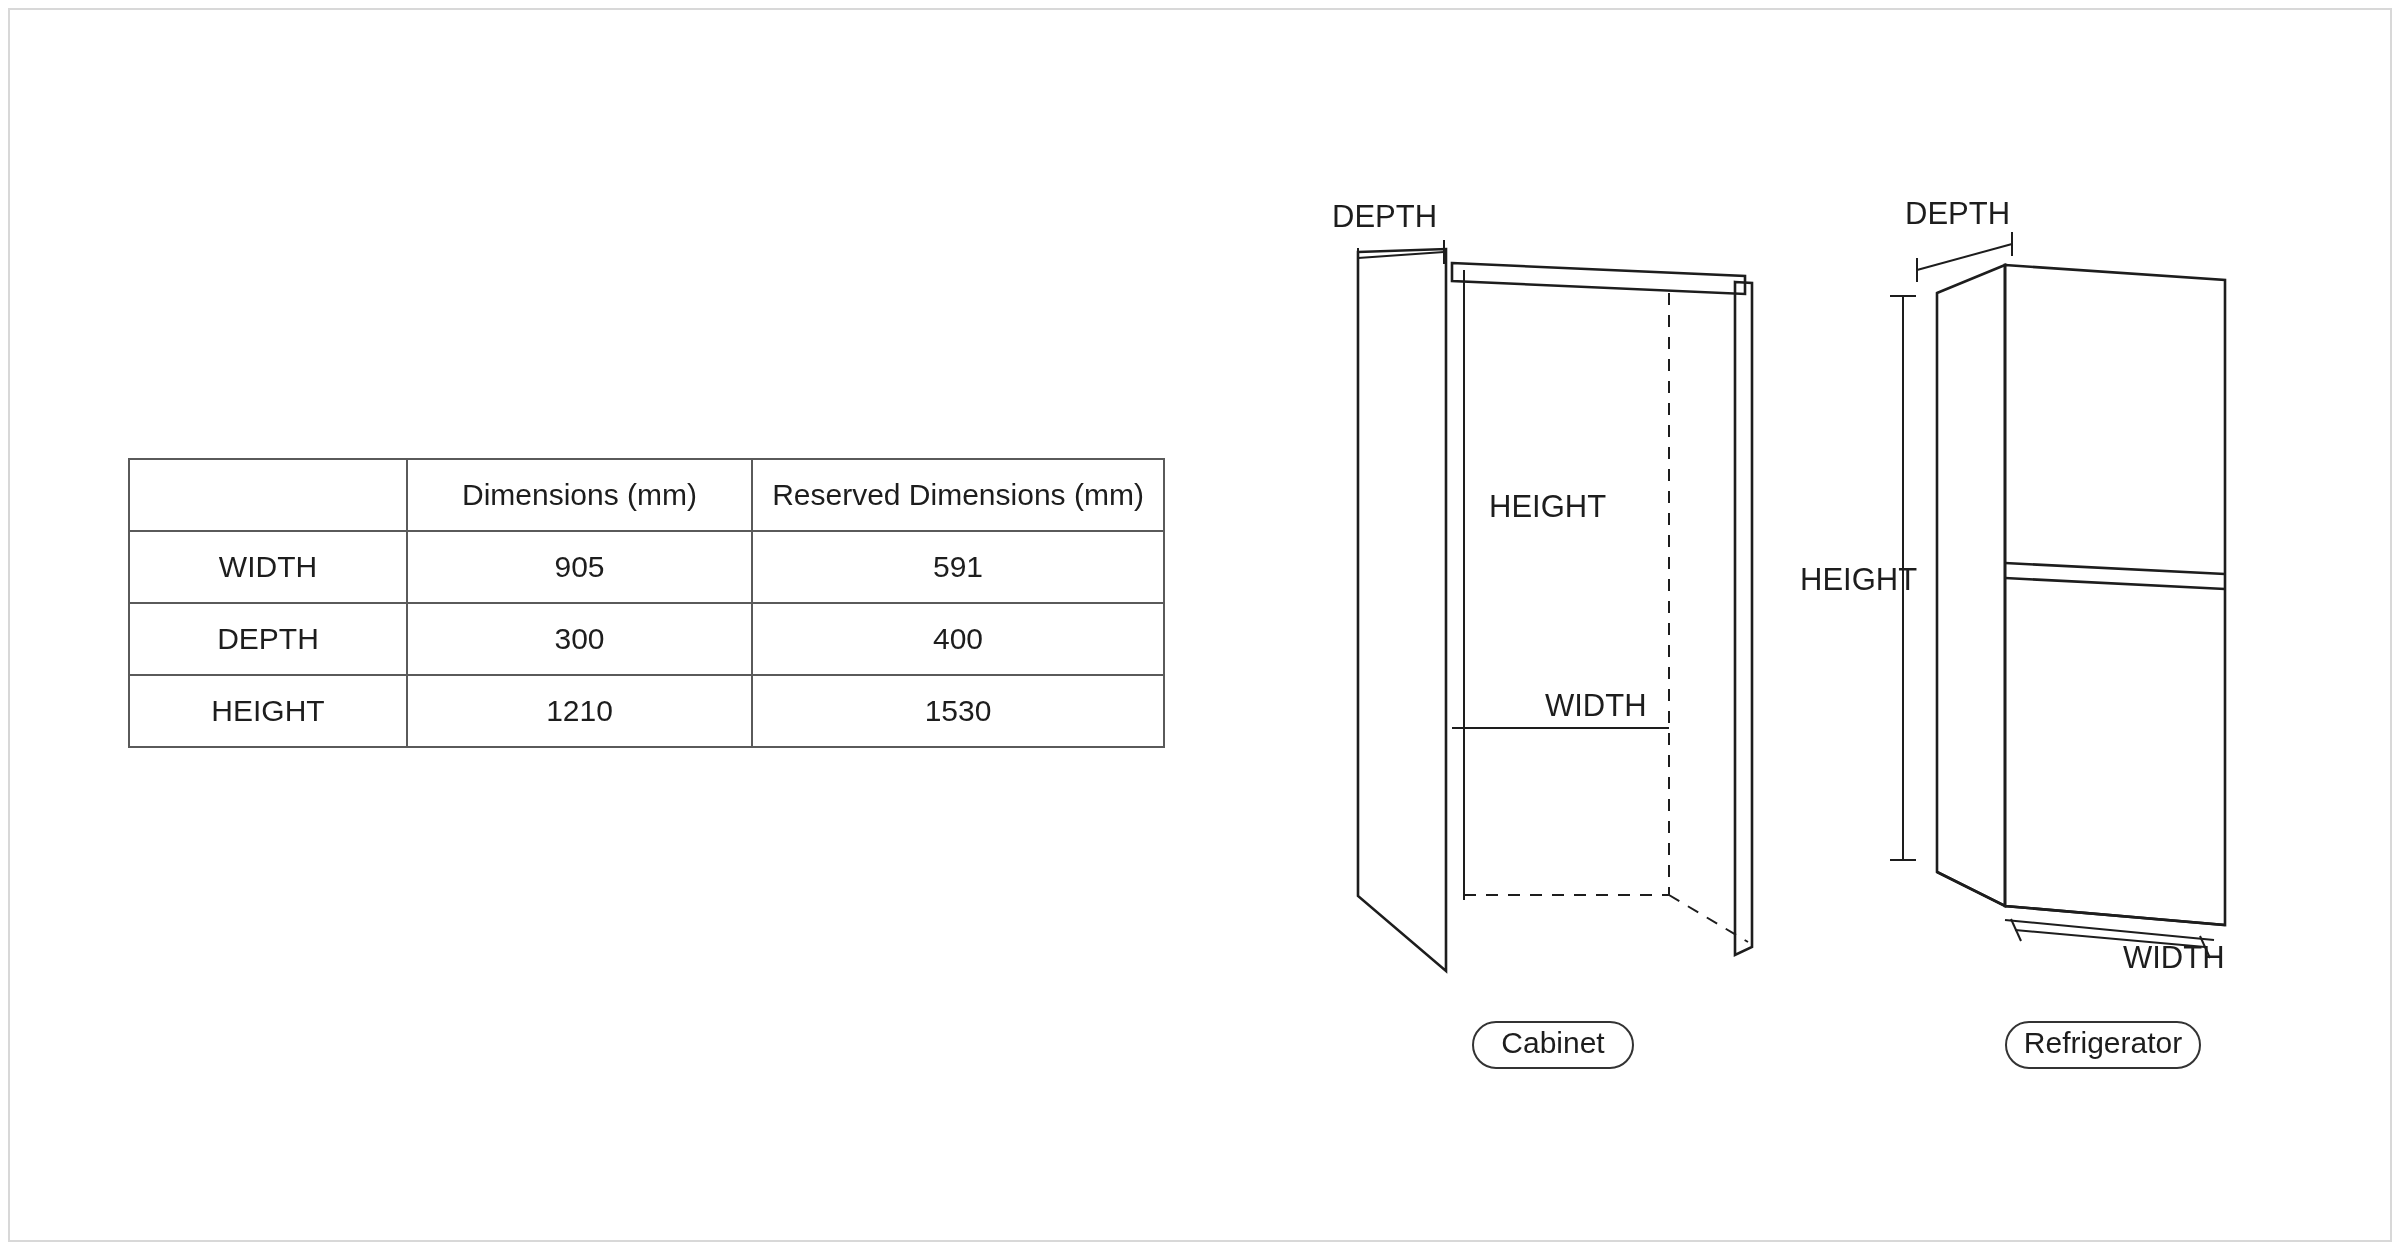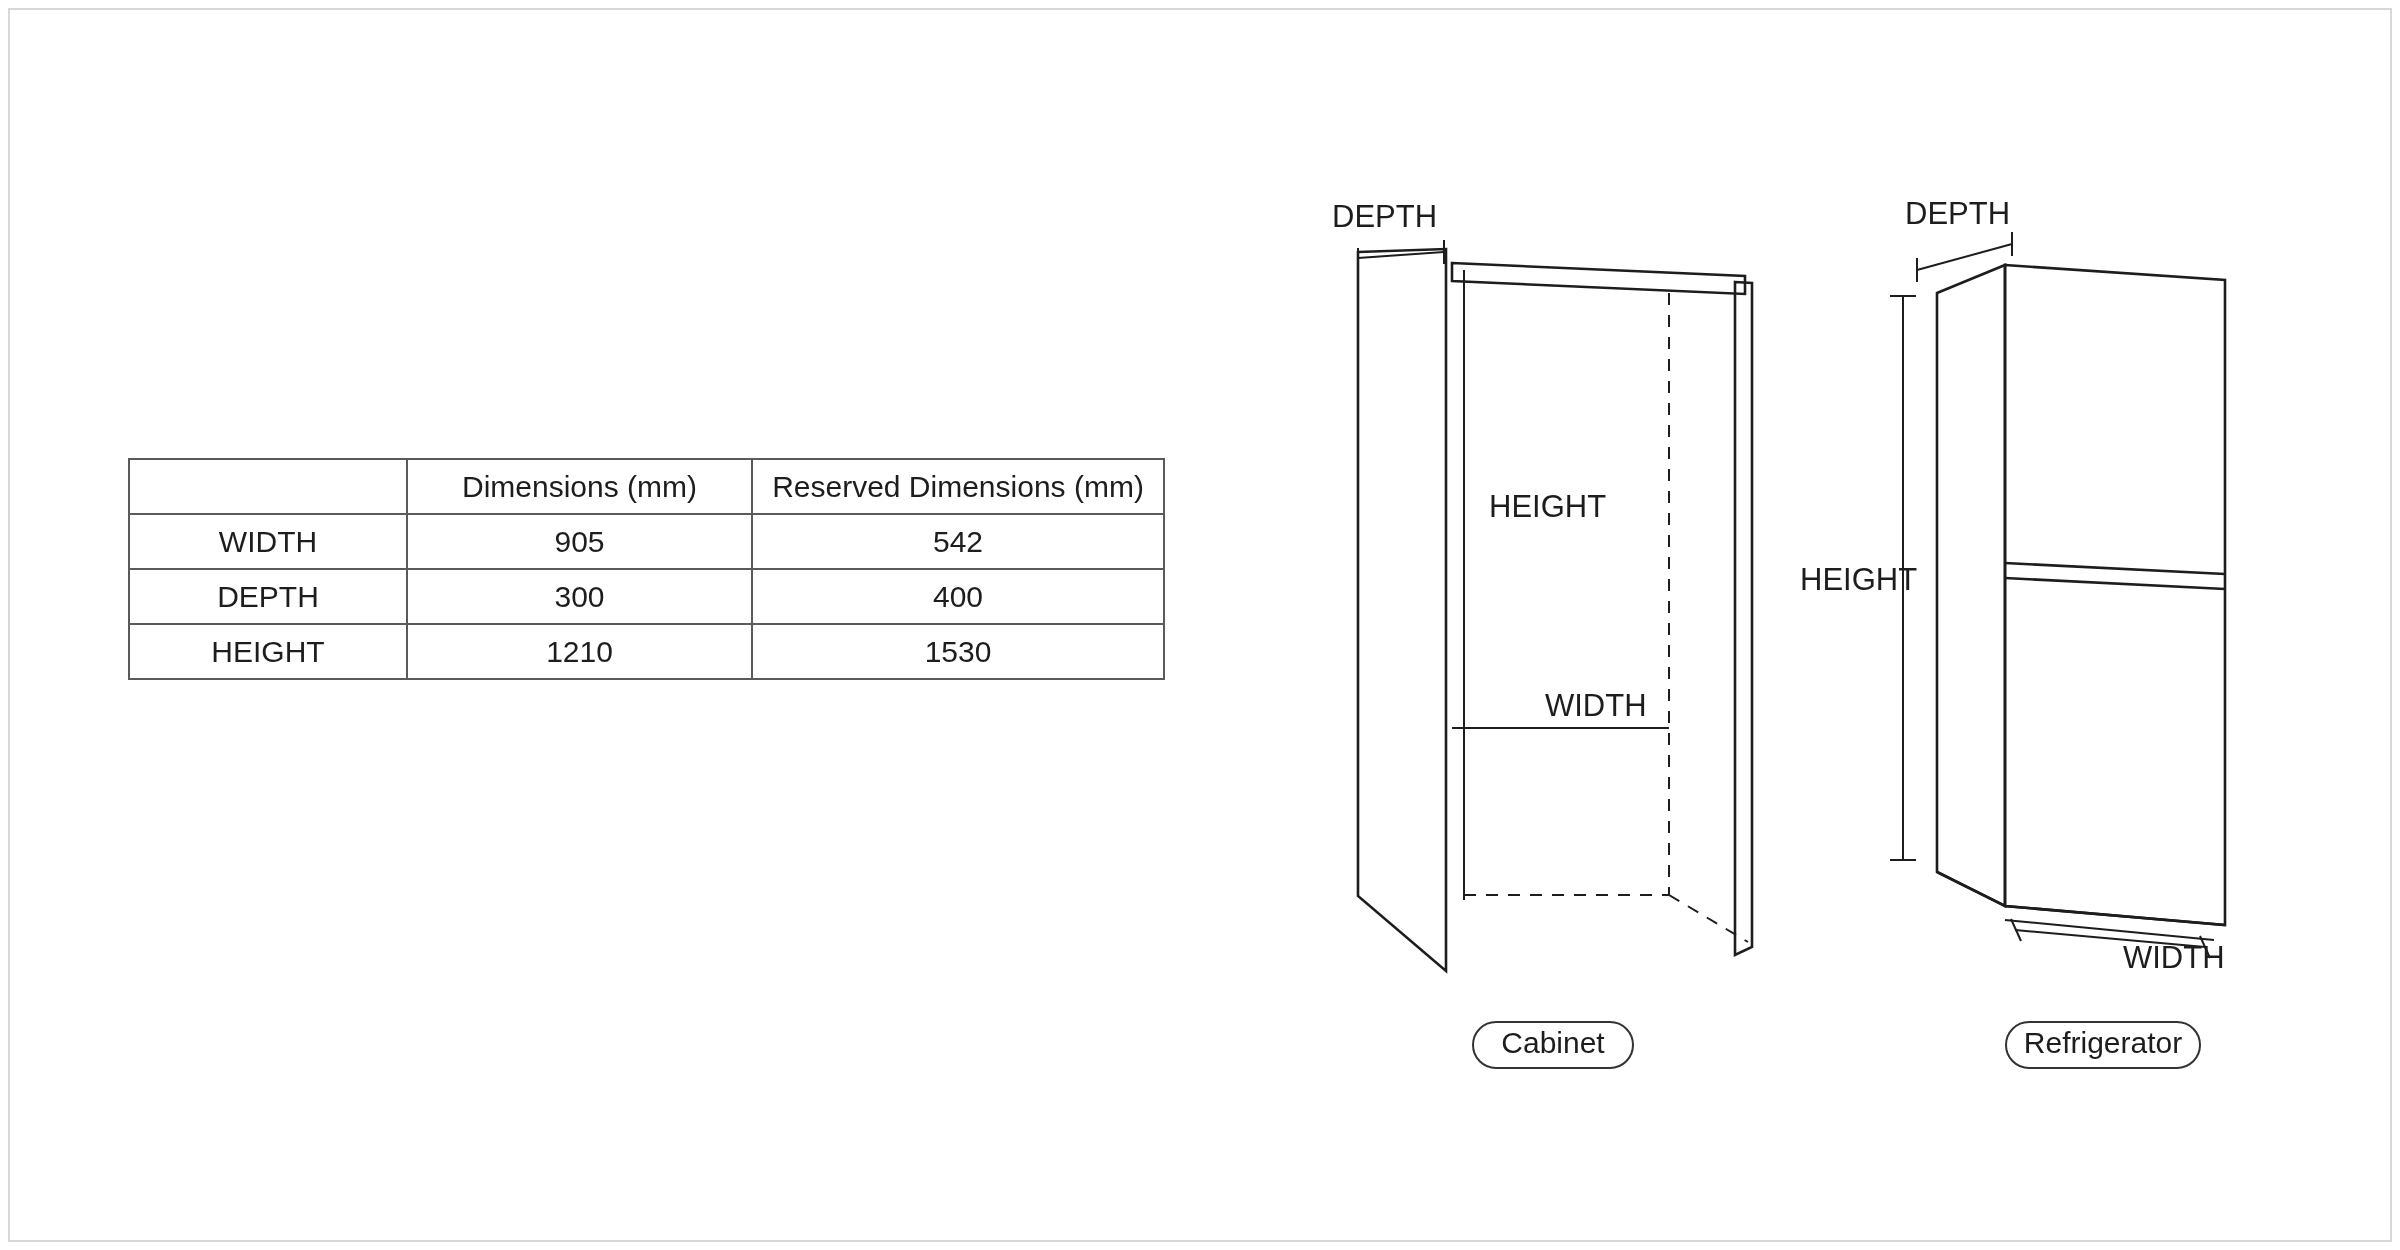--- a/index.html
+++ b/index.html
@@ -37,21 +37,21 @@
     top: 458px;
     border-collapse: collapse;
     font-size: 30px;
     color: #1d1d1d;
   }
   #dim-table td, #dim-table th {
     border: 2px solid #5a5a5a;
     font-weight: normal;
     text-align: center;
     padding: 4px;
-    height: 55px;
+    height: 72px;
     box-sizing: border-box;
   }
   #dim-table .col-label { width: 278px; }
   #dim-table .col-dim   { width: 345px; }
   #dim-table .col-res   { width: 412px; }
   #dim-table .corner    { border-top-color: #5a5a5a; }
 
   
   #drawings {
     position: absolute;
@@ -106,21 +106,21 @@
       <tr>
         <th class="col-label corner"></th>
         <th class="col-dim">Dimensions (mm)</th>
         <th class="col-res">Reserved Dimensions (mm)</th>
       </tr>
     </thead>
     <tbody>
       <tr>
         <td>WIDTH</td>
         <td>905</td>
-        <td>542</td>
+        <td>591</td>
       </tr>
       <tr>
         <td>DEPTH</td>
         <td>300</td>
         <td>400</td>
       </tr>
       <tr>
         <td>HEIGHT</td>
         <td>1210</td>
         <td>1530</td>

